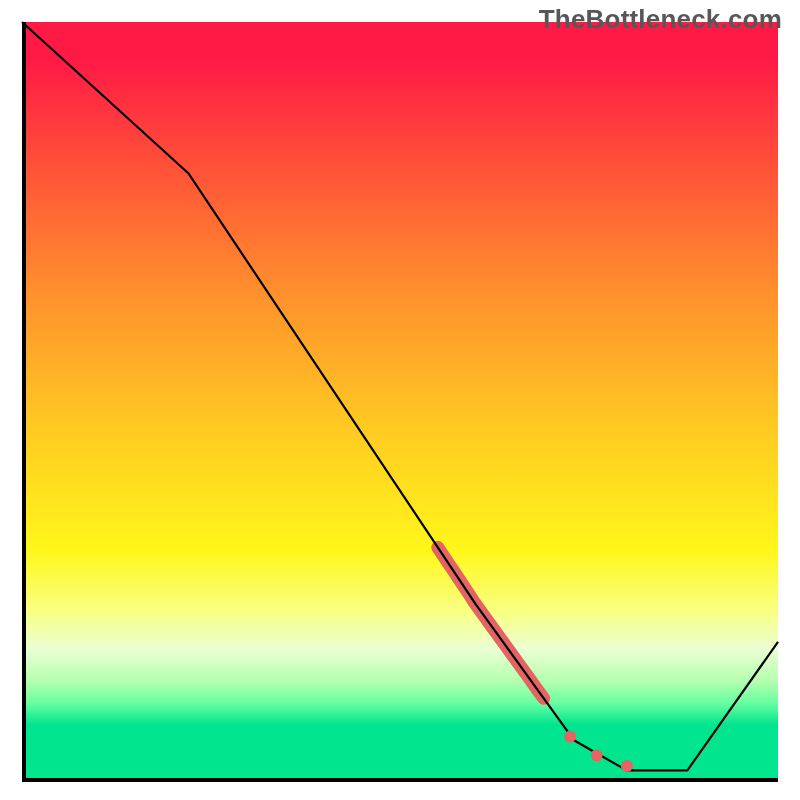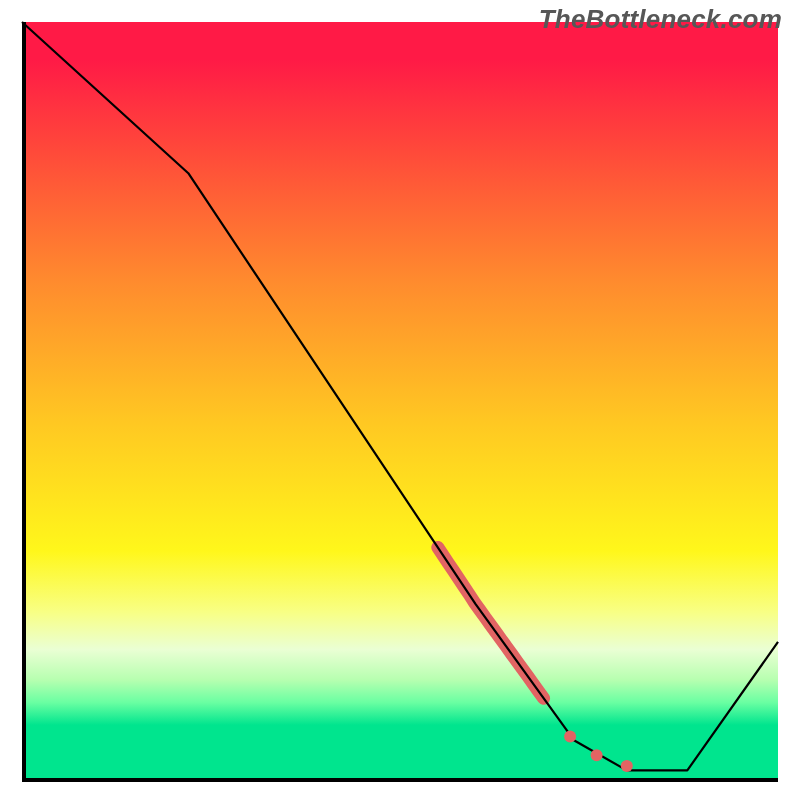--- a/index.html
+++ b/index.html
@@ -7,21 +7,20 @@
     padding: 0;
     width: 800px;
     height: 800px;
     background: #ffffff;
     overflow: hidden;
   }
   .chart-container {
     position: relative;
     width: 800px;
     height: 800px;
-    font-style: italic;
   }
   .watermark {
     position: absolute;
     top: 4px;
     right: 18px;
     font-family: Arial, Helvetica, sans-serif;
     font-size: 26px;
     font-weight: 600;
     color: #575757;
     letter-spacing: 0.2px;

